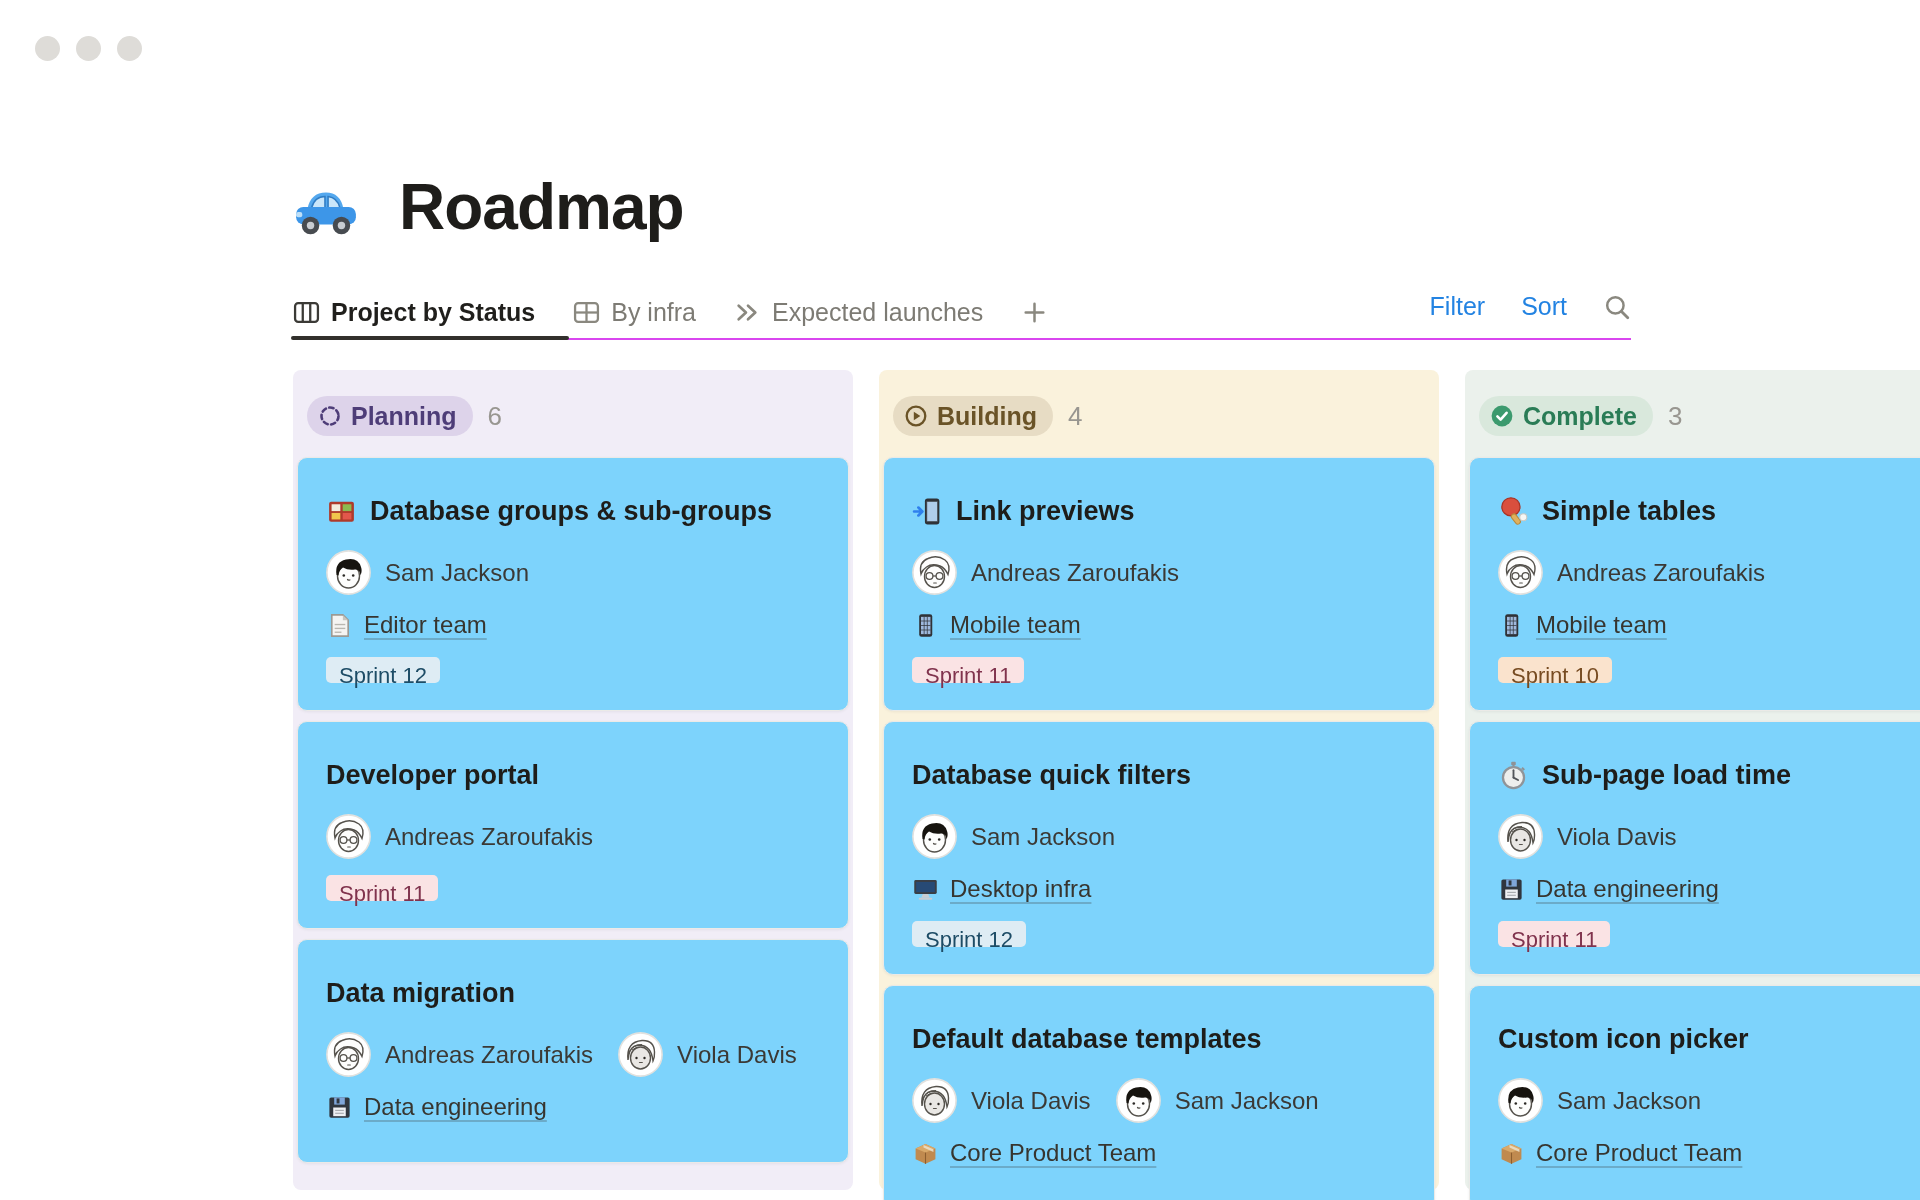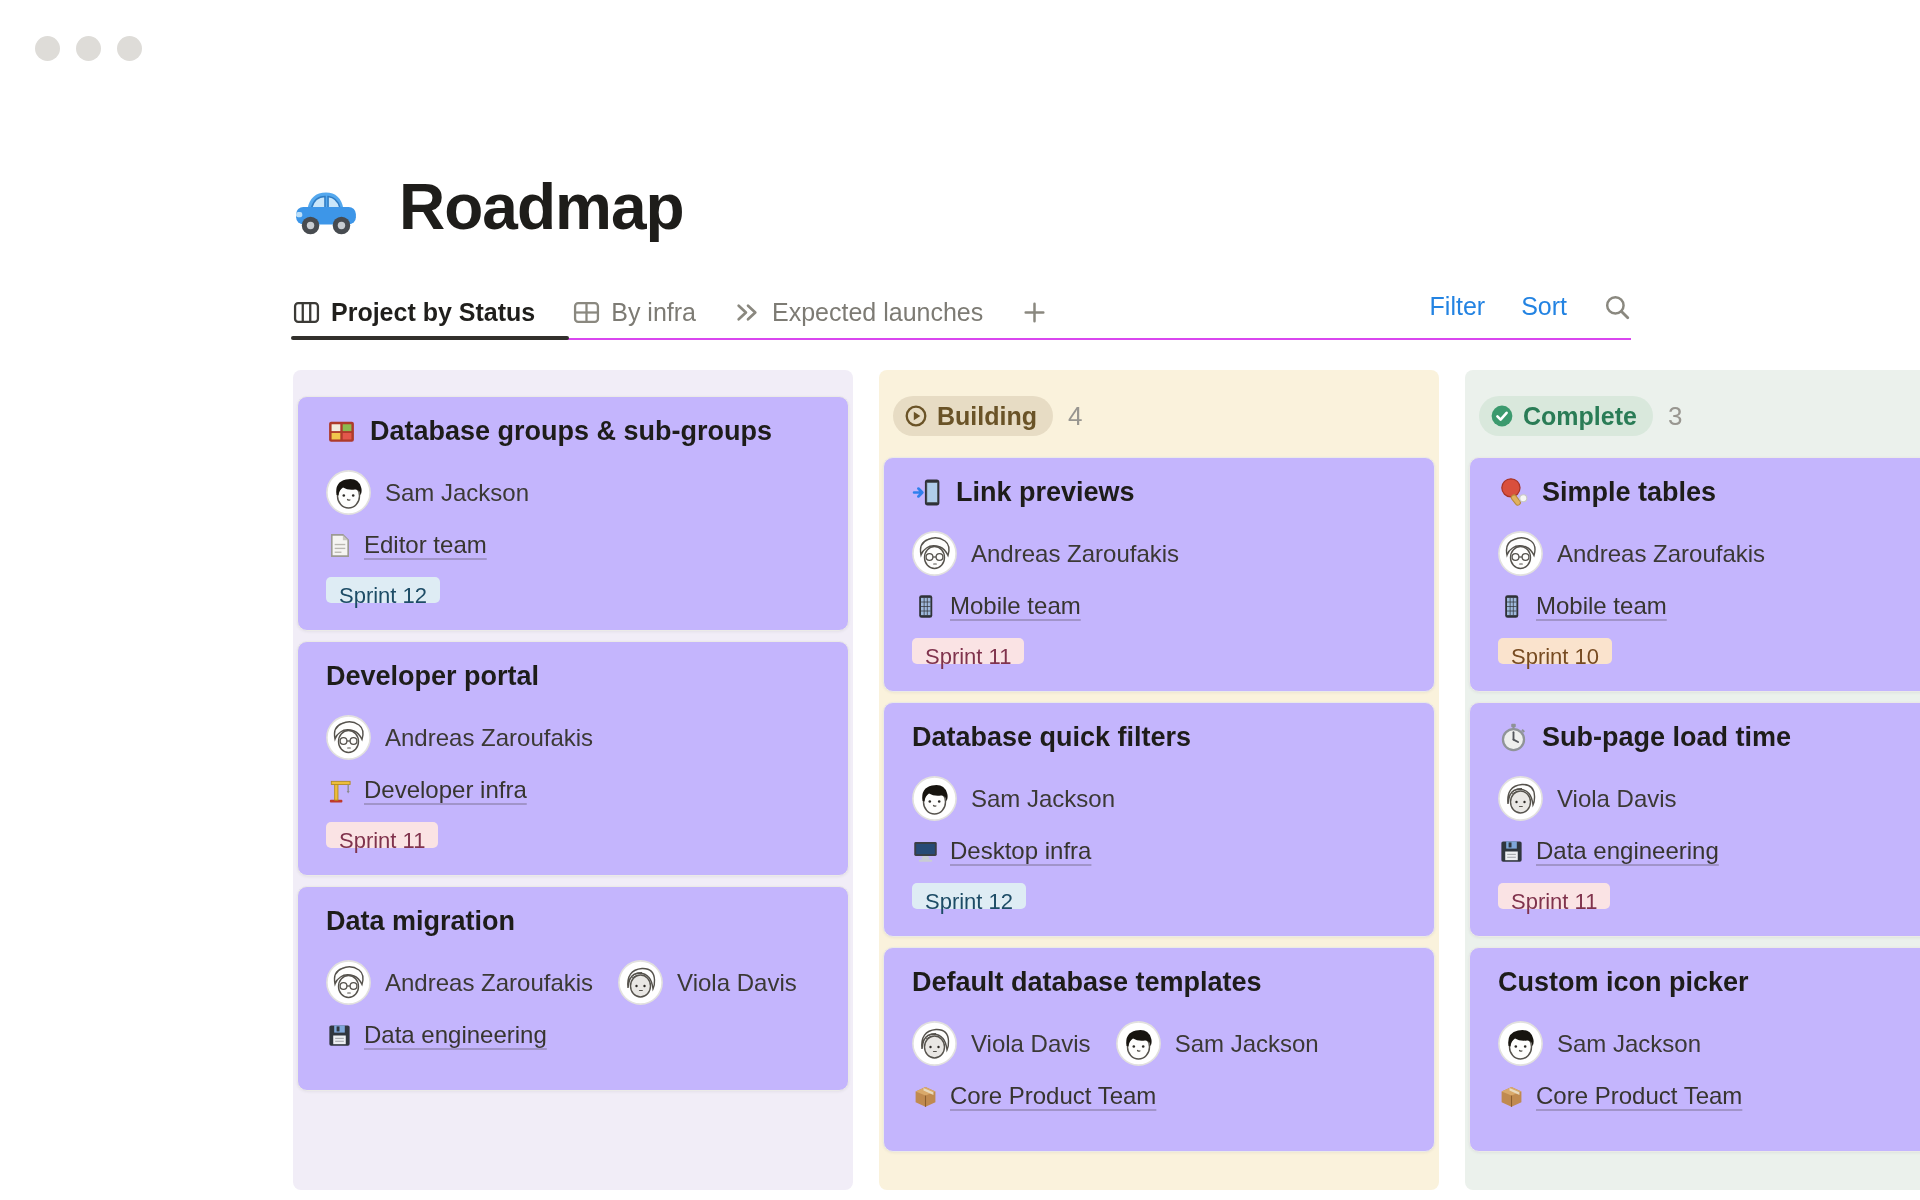--- a/index.html
+++ b/index.html
@@ -34,22 +34,22 @@
 
   
   .board { margin-top:30px; display:flex; gap:26px; align-items:flex-start; }
   .column { width:560px; flex:0 0 560px; border-radius:8px; padding:26px 4px 4px; height:820px; }
   .column-header { margin:0 0 21px 10px; display:flex; align-items:center; }
   .pill { display:inline-flex; align-items:center; gap:9px; height:40px;
     padding:0 16px 0 11px; border-radius:20px; font-size:25px; font-weight:700; cursor:pointer; }
   .pill-icon svg { width:24px; height:24px; display:block; }
   .col-count { margin-left:15px; font-size:26px; color:#989690; }
 
-  .card { background:#c4b5fd; border-radius:10px; border:1px solid #EBEAE7;
-    box-shadow:0 1px 3px rgba(15,15,15,0.06); padding:17px 28px 23px; margin-bottom:10px; cursor:pointer; }
+  .card { background:#7dd3fc; border-radius:10px; border:1px solid #EBEAE7;
+    box-shadow:0 1px 3px rgba(15,15,15,0.06); padding:36px 28px 23px; margin-bottom:10px; cursor:pointer; }
   .card-title { display:flex; align-items:center; gap:13px; font-size:27px; font-weight:700;
     color:#1E1D1A; line-height:35px; margin-bottom:21px; }
   .card-icon svg { width:31px; height:31px; display:block; }
   .person-row { display:flex; align-items:center; gap:25px; margin-bottom:16px; flex-wrap:nowrap; }
   .person { display:flex; align-items:center; gap:14px; font-size:24px; color:#3B3935; white-space:nowrap; }
   .avatar { width:45px; height:45px; }
   .avatar svg { width:45px; height:45px; display:block; }
   .team-row { display:flex; align-items:center; gap:11px; margin-bottom:18px;
     font-size:24px; color:#37352F; }
   .team-icon svg { width:27px; height:27px; display:block; }
@@ -131,20 +131,31 @@
           <svg viewBox="0 0 26 26" xmlns="http://www.w3.org/2000/svg">
             <circle cx="11.5" cy="11.5" r="7.6" fill="none" stroke="#8A887F" stroke-width="2.3"></circle>
      <line x1="17.2" y1="17.2" x2="23" y2="23" stroke="#8A887F" stroke-width="2.6" stroke-linecap="round"></line>
           </svg>
         </span>
     </div>
   </div>
 
   <div class="board">
   <div class="column" style="background: rgb(241, 237, 247);">
+    <div class="column-header">
+      <span class="pill" style="background: rgb(221, 211, 234); color: rgb(78, 61, 120);">
+        <span class="pill-icon">
+              <svg viewBox="0 0 24 24" xmlns="http://www.w3.org/2000/svg">
+                <circle cx="12" cy="12" r="8.5" fill="none" stroke="#4E3D78" stroke-width="2.6" stroke-dasharray="4.4 3.4" stroke-linecap="round"></circle>
+              </svg>
+            </span>
+        <span class="pill-label">Planning</span>
+      </span>
+      <span class="col-count">6</span>
+    </div>
     <div class="cards">
   <div class="card">
     <div class="card-title">
       <span class="card-icon">
                 <svg viewBox="0 0 30 30" xmlns="http://www.w3.org/2000/svg">
                   <rect x="3" y="5.5" width="24" height="19.5" rx="2" fill="#AE3A2B"></rect>
      <rect x="5.4" y="8" width="8.6" height="6.6" fill="#F3ECDD"></rect>
      <rect x="16" y="8" width="8.6" height="6.6" fill="#8CBA4F"></rect>
      <rect x="5.4" y="16.4" width="8.6" height="6.3" fill="#F0C64C"></rect>
      <rect x="16" y="16.4" width="8.6" height="6.3" fill="#E2574B"></rect>
@@ -197,32 +208,20 @@
      <ellipse cx="22.5" cy="26.5" rx="10" ry="11" fill="#FDFDFC" stroke="#55524C" stroke-width="1.4"></ellipse>
      <circle cx="17.5" cy="26" r="3.4" fill="none" stroke="#55524C" stroke-width="1.3"></circle>
      <circle cx="27.5" cy="26" r="3.4" fill="none" stroke="#55524C" stroke-width="1.3"></circle>
      <line x1="20.9" y1="26" x2="24.1" y2="26" stroke="#55524C" stroke-width="1.3"></line>
      <path d="M21.7 33 h2.6" stroke="#55524C" stroke-width="1.2" stroke-linecap="round"></path>
                   </svg>
                 </span>
     <span class="person-name">Andreas Zaroufakis</span>
   </span>
 </div>
-    <div class="team-row">
-      <span class="team-icon">
-                <svg viewBox="0 0 28 28" xmlns="http://www.w3.org/2000/svg">
-                  <rect x="4" y="23.5" width="13" height="3" rx="1" fill="#C0392B"></rect>
-     <rect x="9" y="7" width="3.4" height="17" fill="#EDBE3C" stroke="#B28A1E" stroke-width="0.9"></rect>
-     <rect x="5.5" y="4.5" width="19.5" height="3.2" fill="#EDBE3C" stroke="#B28A1E" stroke-width="0.9"></rect>
-     <line x1="23" y1="7.7" x2="23" y2="14.5" stroke="#8A8A8A" stroke-width="1.4"></line>
-     <path d="M21.5 14.5 h3 l-1.5 2.6 z" fill="#8A8A8A"></path>
-                </svg>
-              </span>
-      <span class="team-name">Developer infra</span>
-    </div>
     <span class="badge" style="background: rgb(250, 227, 228); color: rgb(128, 51, 77);">Sprint 11</span>
   </div>
 
   <div class="card">
     <div class="card-title">
 
       <span class="card-title-text">Data migration</span>
     </div>
     <div class="person-row">
   <span class="person">

